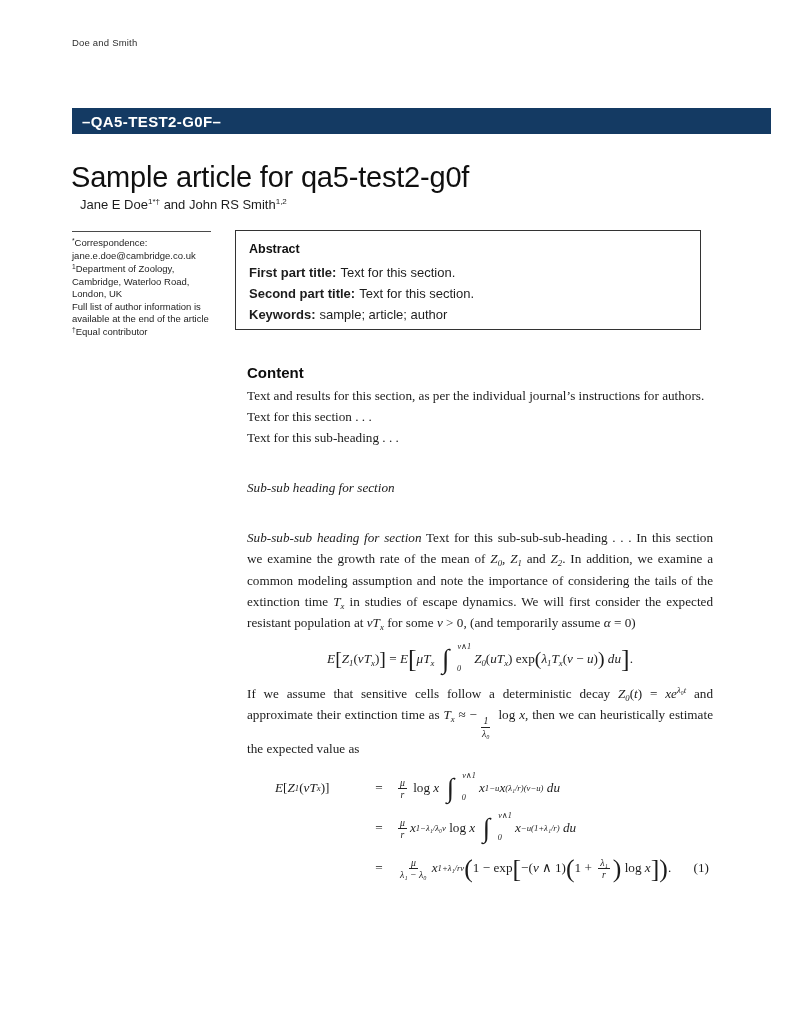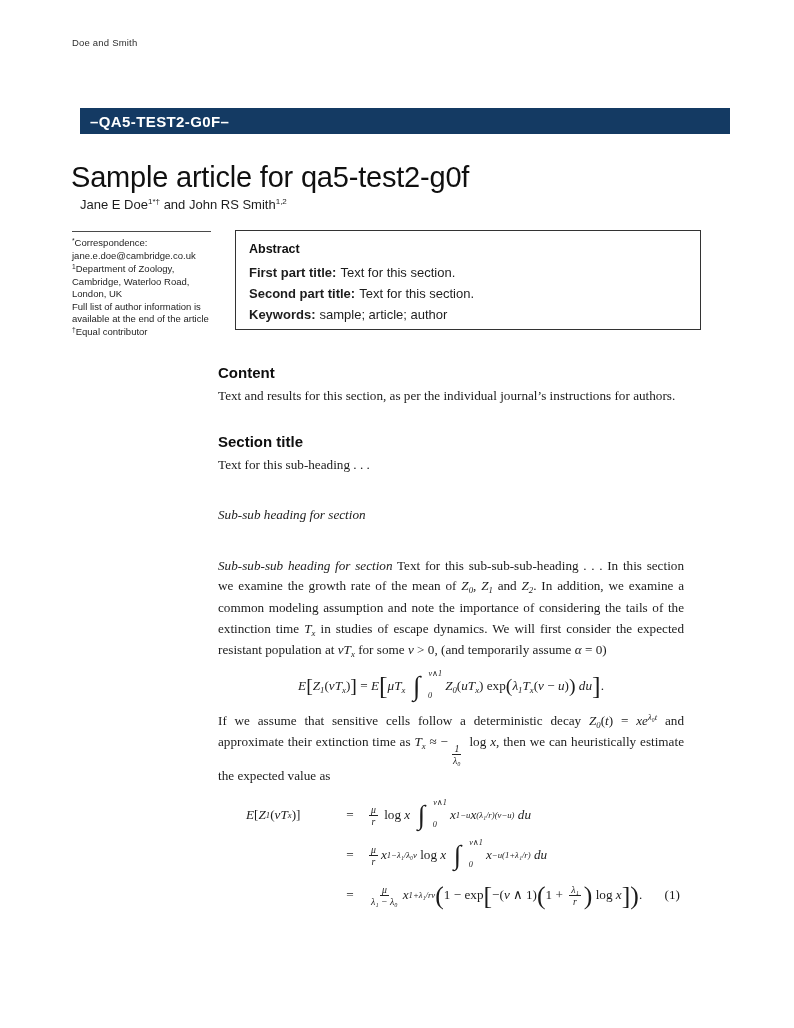--- a/index.html
+++ b/index.html
@@ -4,42 +4,42 @@
 <style>
   :root{ --navy:#143A63; --ink:#1b1b1b; }
   *{box-sizing:border-box;}
   html,body{margin:0;padding:0;}
   body{
     width:794px;height:1028px;position:relative;background:#ffffff;
     font-family:"Liberation Sans",sans-serif;color:var(--ink);overflow:hidden;
   }
   .running-head{position:absolute;top:37px;left:72px;font-size:9.5px;color:#2e2e2e;letter-spacing:.2px;}
   .banner{
-    position:absolute;top:108px;left:80px;width:650px;height:26px;background:var(--navy);
+    position:absolute;top:108px;left:72px;width:699px;height:26px;background:var(--navy);
     color:#fff;display:flex;align-items:center;padding-left:10px;font-weight:bold;
     font-size:15px;letter-spacing:.4px;
   }
   .title{position:absolute;top:142px;left:71px;font-size:29px;font-weight:normal;color:#101010;letter-spacing:-.2px;}
   .authors{position:absolute;top:197px;left:72px;font-size:13px;color:#1d1d1d;margin-left:8px;}
   .authors .seg-sup{font-size:62%;vertical-align:.65em;}
 
   .sidebar{position:absolute;top:231px;left:72px;width:139px;font-size:9.5px;line-height:1.33;color:#1d1d1d;}
   .sidebar-rule{border:none;border-top:1px solid #4a4a4a;margin:0 0 5px 0;width:100%;}
   .sidebar .seg-sup{font-size:70%;vertical-align:.5em;}
   .sidebar-line{white-space:nowrap;}
 
   .abstract{
     position:absolute;top:230px;left:235px;width:466px;min-height:100px;
     border:1.5px solid #333;padding:9px 13px 5px;background:#fff;
   }
   .abstract-heading{font-size:12.5px;font-weight:bold;margin:2px 0 9px;color:#111;}
   .abstract-item{font-size:13px;margin:6px 0 0;color:#1d1d1d;}
   .abstract-item .lbl{font-weight:bold;margin-right:4px;}
 
-  .main{position:absolute;top:364px;left:218px;width:466px;}
+  .main{position:absolute;top:364px;left:247px;width:466px;}
   .serif{font-family:"Liberation Serif","DejaVu Serif",serif;font-size:13.2px;line-height:1.58;color:var(--ink);}
   .just{text-align:justify;}
   .h-a{font-size:15px;font-weight:bold;color:#0e0e0e;margin:0 0 5px 0;}
   .h-b{font-size:12.8px;font-weight:normal;color:#161616;margin:27px 0 4px 0;}
   .h-c{font-style:italic;font-weight:normal;margin:29px 0 4px 0;}
   .mt-sec{margin-top:26px;}
   .runin{margin-top:30px;}
   p{margin:0;}
 
   
@@ -104,21 +104,21 @@
   </div>
   <div class="abstract-item">
     <span class="lbl">Keywords:</span><span>sample; article; author</span>
   </div>
 </div>
 
 <div class="main">
   <div class="h-a">Content</div>
   <p class="serif just">Text and results for this section, as per the individual journal’s instructions for authors.</p>
 
-  <div class="h-a mt-sec">Section title</div>
+  <p class="serif">Text for this section . . .</p>
 
   <p class="serif">Text for this sub-heading . . .</p>
 
   <div class="h-c serif">Sub-sub heading for section</div>
 
   <p class="serif just m runin"><span class="seg-i">Sub-sub-sub heading for section</span><span class="seg-r">   Text for this sub-sub-sub-heading . . . In this section we examine the growth rate of the mean of </span><span class="seg-i">Z</span><span class="seg-sub">0</span><span class="seg-r">, </span><span class="seg-i">Z</span><span class="seg-sub">1</span><span class="seg-r"> and </span><span class="seg-i">Z</span><span class="seg-sub">2</span><span class="seg-r">. In addition, we examine a common modeling assumption and note the importance of considering the tails of the extinction time </span><span class="seg-i">T</span><span class="seg-sub">x</span><span class="seg-r"> in studies of escape dynamics. We will first consider the expected resistant population at </span><span class="seg-i">vT</span><span class="seg-sub">x</span><span class="seg-r"> for some </span><span class="seg-i">v</span><span class="seg-r"> &gt; 0, (and temporarily assume </span><span class="seg-i">α</span><span class="seg-r"> = 0)</span></p>
 
   <div class="serif m eq-center"><span class="seg-i">E</span><span class="seg-big">[</span><span class="seg-i">Z</span><span class="seg-sub">1</span><span class="seg-r">(</span><span class="seg-i">vT</span><span class="seg-sub">x</span><span class="seg-r">)</span><span class="seg-big">]</span><span class="seg-r"> = </span><span class="seg-i">E</span><span class="seg-bigg">[</span><span class="seg-i">μT</span><span class="seg-sub">x</span><span class="seg-r"> </span><span class="intwrap"><span class="int-glyph">∫</span><span class="int-hi">v∧1</span><span class="int-lo">0</span></span><span class="seg-i">Z</span><span class="seg-sub">0</span><span class="seg-r">(</span><span class="seg-i">uT</span><span class="seg-sub">x</span><span class="seg-r">) exp</span><span class="seg-big">(</span><span class="seg-i">λ</span><span class="seg-sub">1</span><span class="seg-i">T</span><span class="seg-sub">x</span><span class="seg-r">(</span><span class="seg-i">v</span><span class="seg-r"> − </span><span class="seg-i">u</span><span class="seg-r">)</span><span class="seg-big">)</span><span class="seg-i"> du</span><span class="seg-bigg">]</span><span class="seg-r">.</span></div>
 
   <p class="serif just m decay"><span class="seg-r">If we assume that sensitive cells follow a deterministic decay </span><span class="seg-i">Z</span><span class="seg-sub">0</span><span class="seg-r">(</span><span class="seg-i">t</span><span class="seg-r">) = </span><span class="seg-i">xe</span><span class="seg-sup">λ₀t</span><span class="seg-r"> and approximate their extinction time as </span><span class="seg-i">T</span><span class="seg-sub">x</span><span class="seg-r"> ≈ −</span><span class="frac">

